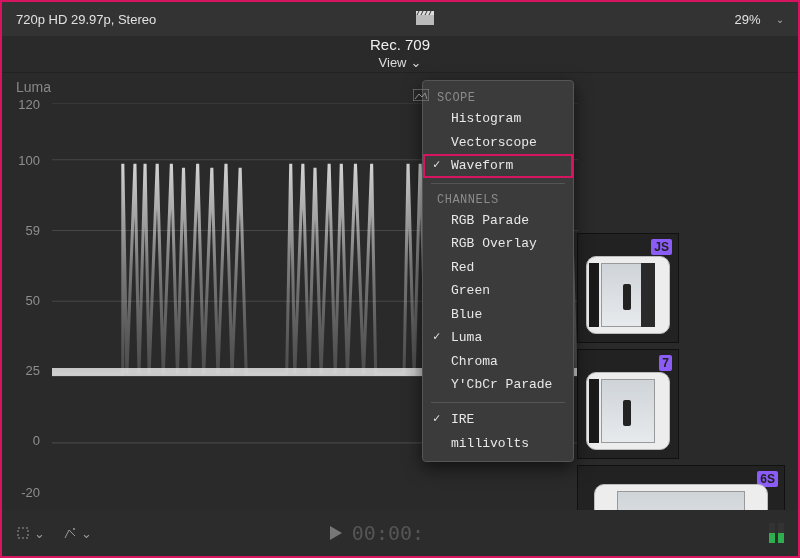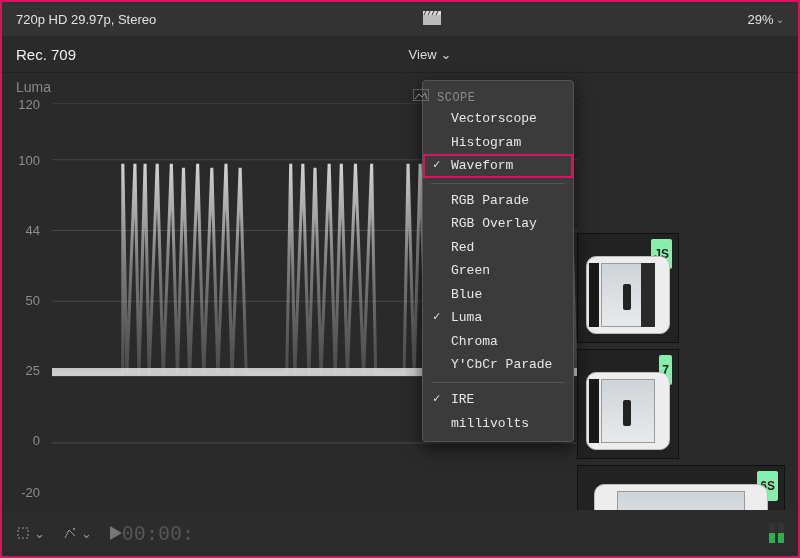--- a/index.html
+++ b/index.html
@@ -2,24 +2,24 @@
 <html><head>
 <meta charset="utf-8">
 <style>
   html,body{margin:0;padding:0;background:#1a1a1a;font-family:"Helvetica Neue",Arial,sans-serif;color:#ccc;font-size:13px;}
   .app{position:relative;width:800px;height:558px;background:#2a2a2a;border:2px solid #d6145f;box-sizing:border-box;overflow:hidden;}
   
   .topbar{display:flex;align-items:center;height:34px;background:#333;padding:0 14px;}
   .topbar .format{color:#e2e2e2;}
   .topbar .spacer{flex:1;}
   .topbar .clap{color:#bbb;margin-right:40px;}
-  .topbar .zoom{color:#e2e2e2;display:flex;align-items:center;gap:2px;}
+  .topbar .zoom{color:#e2e2e2;display:flex;align-items:center;gap:15px;}
   .topbar .chev{font-size:10px;color:#aaa;}
   
-  .bar2{display:flex;align-items:center;height:36px;background:#2a2a2a;padding:0 14px;border-bottom:1px solid #222;}
+  .bar2{display:flex;align-items:center;height:36px;background:#2a2a2a;padding:0 14px;border-bottom:1px solid #222;flex-direction:column;}
   .bar2 .rec{color:#f0f0f0;font-size:15px;}
   .bar2 .spacer{flex:1;}
   .bar2 .view{color:#ddd;display:flex;align-items:center;gap:4px;}
   
   .main{position:relative;height:436px;}
   .luma-label{position:absolute;left:14px;top:6px;color:#888;font-size:14px;}
   .y-axis{position:absolute;left:8px;top:30px;width:32px;height:390px;text-decoration:underline;}
   .y-tick{position:absolute;left:0;width:30px;text-align:right;color:#8e8e8e;font-size:13px;}
   .plot{position:absolute;left:50px;top:30px;right:220px;bottom:16px;}
   .grid{position:absolute;inset:0;}
@@ -30,33 +30,33 @@
   .menu .img-ic{position:absolute;left:-10px;top:8px;color:#8e8e8e;}
   .menu .hdr{color:#8b8b8b;font-size:12px;letter-spacing:.5px;padding:4px 14px 2px;}
   .menu .item{color:#e8e8e8;padding:3px 14px 3px 28px;position:relative;cursor:default;line-height:1.35;}
   .menu .item .ck{position:absolute;left:10px;top:3px;color:#e8e8e8;font-size:12px;}
   .menu .item.sel{border:2px solid #d6145f;padding:1px 12px 1px 26px;}
   .menu .item.sel .ck{left:8px;top:1px;}
   .menu hr{border:none;border-top:1px solid #555;margin:5px 8px;}
   
   .thumbs{position:absolute;right:8px;top:160px;width:215px;}
   .th{display:inline-block;width:100px;height:108px;background:#222;margin:0 2px 6px;vertical-align:top;position:relative;border:1px solid #111;}
-  .th .tag{position:absolute;top:5px;right:6px;color:#222;font-weight:600;font-size:12px;background:#86efac;padding:8px 3px;border-radius:2px;}
+  .th .tag{position:absolute;top:5px;right:6px;color:#222;font-weight:600;font-size:12px;background:#8b5cf6;padding:1px 3px;border-radius:2px;}
   .th.wide{width:206px;}
   .th .phone{position:absolute;left:8px;right:8px;top:22px;bottom:8px;background:#ededed;border-radius:10px;border:1px solid #bbb;}
   .th .screen{position:absolute;left:14px;right:14px;top:6px;bottom:6px;background:linear-gradient(#cfd4d8,#e7eaed);border:1px solid #999;}
   .th .sidebar{position:absolute;top:6px;bottom:6px;width:14px;background:#2a2a2a;}
   .th.left .sidebar{right:14px;}
   .th .dotcol{position:absolute;top:6px;bottom:6px;width:10px;background:#1a1a1a;left:2px;}
   .th .fig{position:absolute;left:40%;top:32%;width:8px;height:26px;background:#222;border-radius:2px;}
   .th .hand{position:absolute;right:-6px;bottom:-4px;width:46px;height:36px;background:#e8c8b0;border-radius:40% 40% 0 0;transform:rotate(-20deg);}
   
   .bottom{position:absolute;left:0;right:0;bottom:0;height:46px;background:#2c2c2c;display:flex;align-items:center;padding:0 14px;gap:18px;}
   .bottom .bbtn{color:#9a9a9a;display:flex;align-items:center;gap:4px;}
-  .bottom .tc{color:#555;font-family:monospace;font-size:20px;display:flex;align-items:center;gap:0;}
+  .bottom .tc{color:#555;font-family:monospace;font-size:20px;display:flex;align-items:center;gap:10px;margin-left:220px;}
   .bottom .play{color:#777;}
   .bottom .meters{margin-left:auto;display:flex;gap:3px;}
   .bottom .mbar{width:6px;height:20px;background:linear-gradient(to top,#2eae4f 0%,#2eae4f 50%,#333 50%);}
 </style>
 </head>
 <body>
 
 <div class="app">
 
   <div class="topbar">
@@ -88,21 +88,21 @@
     </span>
     <span class="spacer"></span>
   </div>
 
   <div class="main">
     <span class="luma-label">Luma</span>
 
     <div class="y-axis">
       <span class="y-tick" style="top:-6px">120</span>
       <span class="y-tick" style="top:50px">100</span>
-      <span class="y-tick" style="top:120px">44</span>
+      <span class="y-tick" style="top:120px">59</span>
       <span class="y-tick" style="top:190px">50</span>
       <span class="y-tick" style="top:260px">25</span>
       <span class="y-tick" style="top:330px">0</span>
       <span class="y-tick" style="top:382px">-20</span>
     </div>
 
     <div class="plot">
       <svg class="grid" viewBox="0 0 520 390" preserveAspectRatio="none">
         <line x1="0" y1="0" x2="520" y2="0"></line>
         <line x1="0" y1="56" x2="520" y2="56"></line>
@@ -170,24 +170,25 @@
   </div>
 
   <div class="menu">
     <span class="img-ic">
       <svg width="16" height="12" viewBox="0 0 16 12">
           <rect x="0" y="0" width="16" height="12" fill="none" stroke="#8e8e8e"></rect>
           <polyline points="2,10 6,5 9,8 12,4 14,10" fill="none" stroke="#8e8e8e"></polyline>
         </svg>
     </span>
     <div class="hdr">SCOPE</div>
+    <div class="item">Histogram</div>
     <div class="item">Vectorscope</div>
-    <div class="item">Histogram</div>
     <div class="item sel"><span class="ck">✓</span><span>Waveform</span></div>
     <hr>
+    <div class="hdr">CHANNELS</div>
     <div class="item">RGB Parade</div>
     <div class="item">RGB Overlay</div>
     <div class="item">Red</div>
     <div class="item">Green</div>
     <div class="item">Blue</div>
     <div class="item"><span class="ck">✓</span><span>Luma</span></div>
     <div class="item">Chroma</div>
     <div class="item">Y'CbCr Parade</div>
     <hr>
     <div class="item"><span class="ck">✓</span><span>IRE</span></div>

